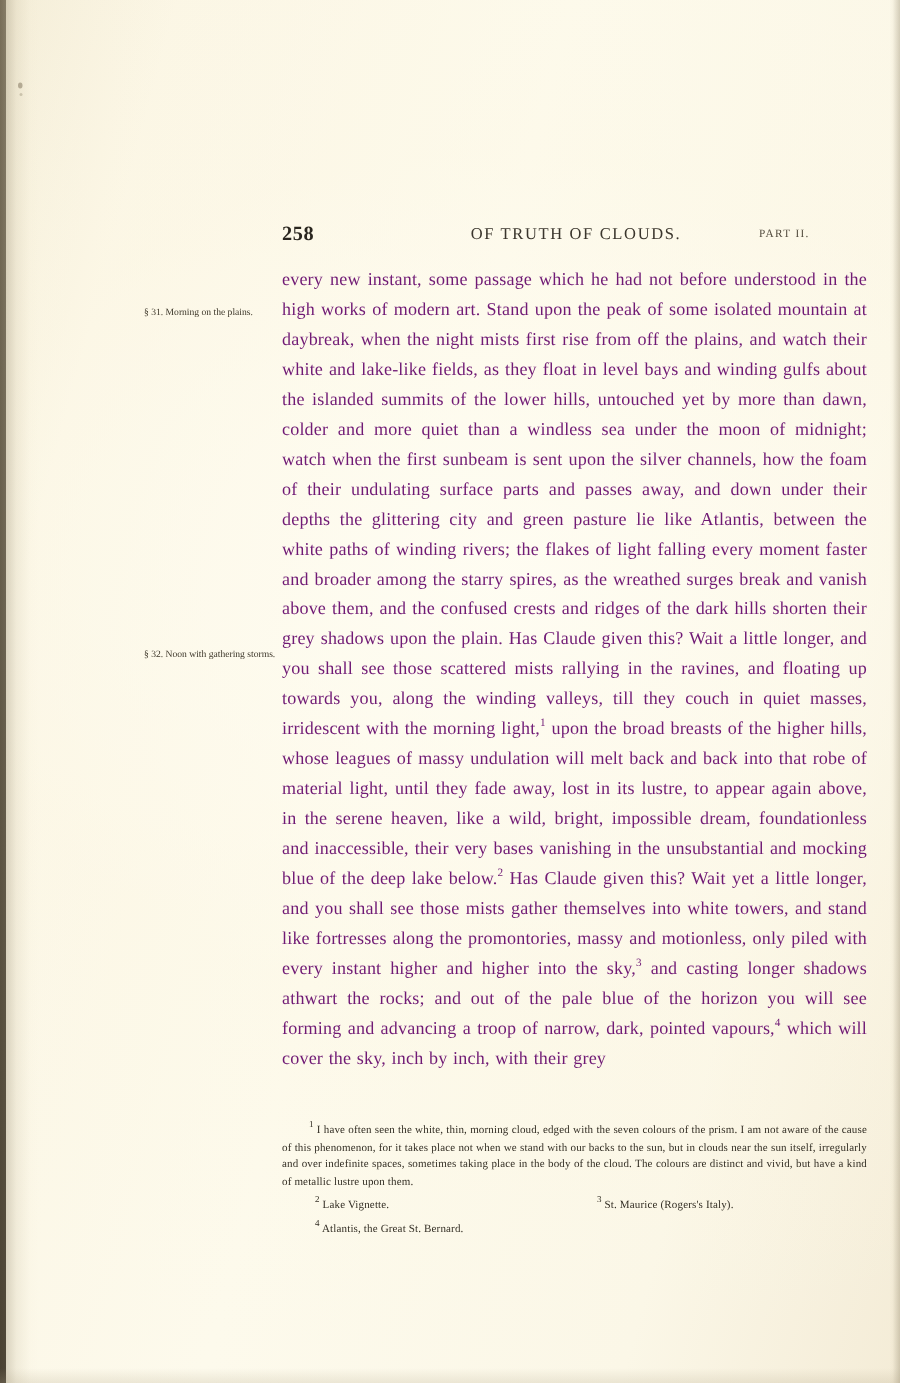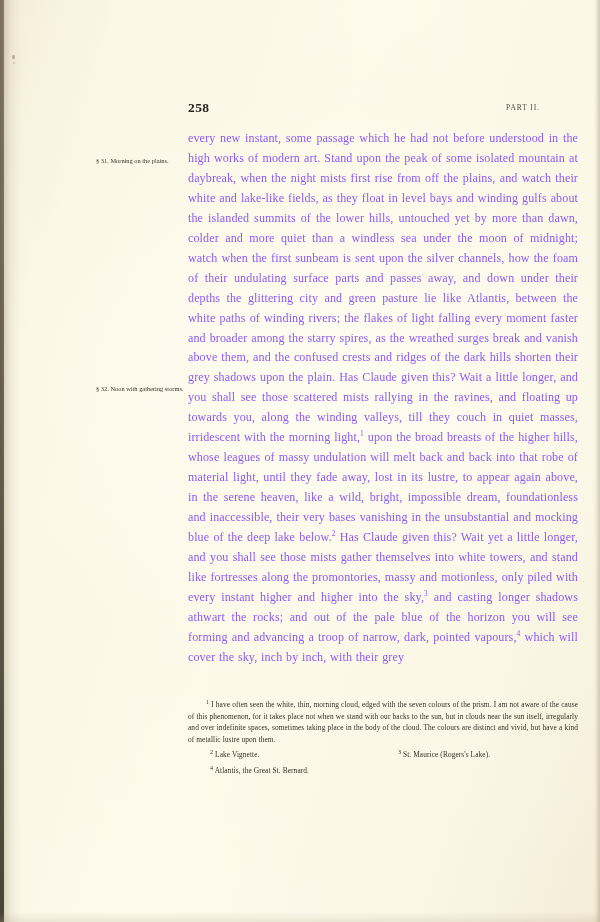--- a/index.html
+++ b/index.html
@@ -64,20 +64,21 @@
     background: rgba(108,96,70,0.45);
     pointer-events: none;
   }
   #speck-a { left: 12px; top: 55px; width: 3px; height: 4px; }
   #speck-b { left: 13px; top: 62px; width: 2px; height: 2px; background: rgba(120,108,82,0.30); }
 
   
   #content {
     position: absolute;
     inset: 0;
+    margin-top: 48px;
   }
   #running-head {
     position: absolute;
     left: 188px;
     top: 100px;
     width: 392px;
     height: 16px;
   }
   #page-number {
     position: absolute;
@@ -122,21 +123,21 @@
 
   #body-text {
     position: absolute;
     left: 188px;
     top: 129px;
     width: 390px;
     font-size: 12.05px;
     line-height: 19.95px;
     text-align: justify;
     text-align-last: left;
-    color: #8b5cf6;
+    color: #701a75;
     letter-spacing: 0.12px;
     word-spacing: 0.6px;
   }
   #body-text p { margin: 0; text-indent: 0; }
   sup {
     font-size: 0.62em;
     vertical-align: super;
     line-height: 0;
   }
 
@@ -176,35 +177,36 @@
   <div id="gutter-edge"></div>
   <div id="right-edge"></div>
   <div id="bottom-edge"></div>
   <div class="speck" id="speck-a"></div>
   <div class="speck" id="speck-b"></div>
 
   <div id="content">
 
     <div id="running-head">
       <span id="page-number">258</span>
+      <span id="head-title">OF TRUTH OF CLOUDS.</span>
     </div>
     <span id="head-part">PART II.</span>
 
     <div class="marginal-note" id="note-31">§ 31. Morning on the plains.</div>
     <div class="marginal-note" id="note-32">§ 32. Noon with gathering storms.</div>
 
     <div id="body-text">
       <p><span>every new instant, some passage which he had not before understood in the high works of modern art.  Stand upon the peak of some isolated mountain at daybreak, when the night mists first rise from off the plains, and watch their white and lake-like fields, as they float in level bays and winding gulfs about the islanded summits of the lower hills, untouched yet by more than dawn, colder and more quiet than a windless sea under the moon of midnight; watch when the first sunbeam is sent upon the silver channels, how the foam of their undulating surface parts and passes away, and down under their depths the glittering city and green pasture lie like Atlantis, between the white paths of winding rivers; the flakes of light falling every moment faster and broader among the starry spires, as the wreathed surges break and vanish above them, and the confused crests and ridges of the dark hills shorten their grey shadows upon the plain.  Has Claude given this?  Wait a little longer, and you shall see those scattered mists rallying in the ravines, and floating up towards you, along the winding valleys, till they couch in quiet masses, irridescent with the morning light,</span><sup>1</sup><span> upon the broad breasts of the higher hills, whose leagues of massy undulation will melt back and back into that robe of material light, until they fade away, lost in its lustre, to appear again above, in the serene heaven, like a wild, bright, impossible dream, foundationless and inaccessible, their very bases vanishing in the unsubstantial and mocking blue of the deep lake below.</span><sup>2</sup><span>  Has Claude given this?  Wait yet a little longer, and you shall see those mists gather themselves into white towers, and stand like fortresses along the promontories, massy and motionless, only piled with every instant higher and higher into the sky,</span><sup>3</sup><span> and casting longer shadows athwart the rocks; and out of the pale blue of the horizon you will see forming and advancing a troop of narrow, dark, pointed vapours,</span><sup>4</sup><span> which will cover the sky, inch by inch, with their grey</span></p>
     </div>
 
     <div id="footnotes">
       <p id="fn-1"><span class="fn-mark">1</span> <span>I have often seen the white, thin, morning cloud, edged with the seven colours of the prism.  I am not aware of the cause of this phenomenon, for it takes place not when we stand with our backs to the sun, but in clouds near the sun itself, irregularly and over indefinite spaces, sometimes taking place in the body of the cloud.  The colours are distinct and vivid, but have a kind of metallic lustre upon them.</span></p>
       <div class="fn-row">
         <span id="fn-2"><span class="fn-mark">2</span> <span>Lake Vignette.</span></span>
-        <span id="fn-3"><span class="fn-mark">3</span> <span>St. Maurice (Rogers's Lake).</span></span>
+        <span id="fn-3"><span class="fn-mark">3</span> <span>St. Maurice (Rogers's Italy).</span></span>
       </div>
       <div class="fn-row">
         <span id="fn-4"><span class="fn-mark">4</span> <span>Atlantis, the Great St. Bernard.</span></span>
       </div>
     </div>
 
   </div>
 </div>
 
 </body></html>

